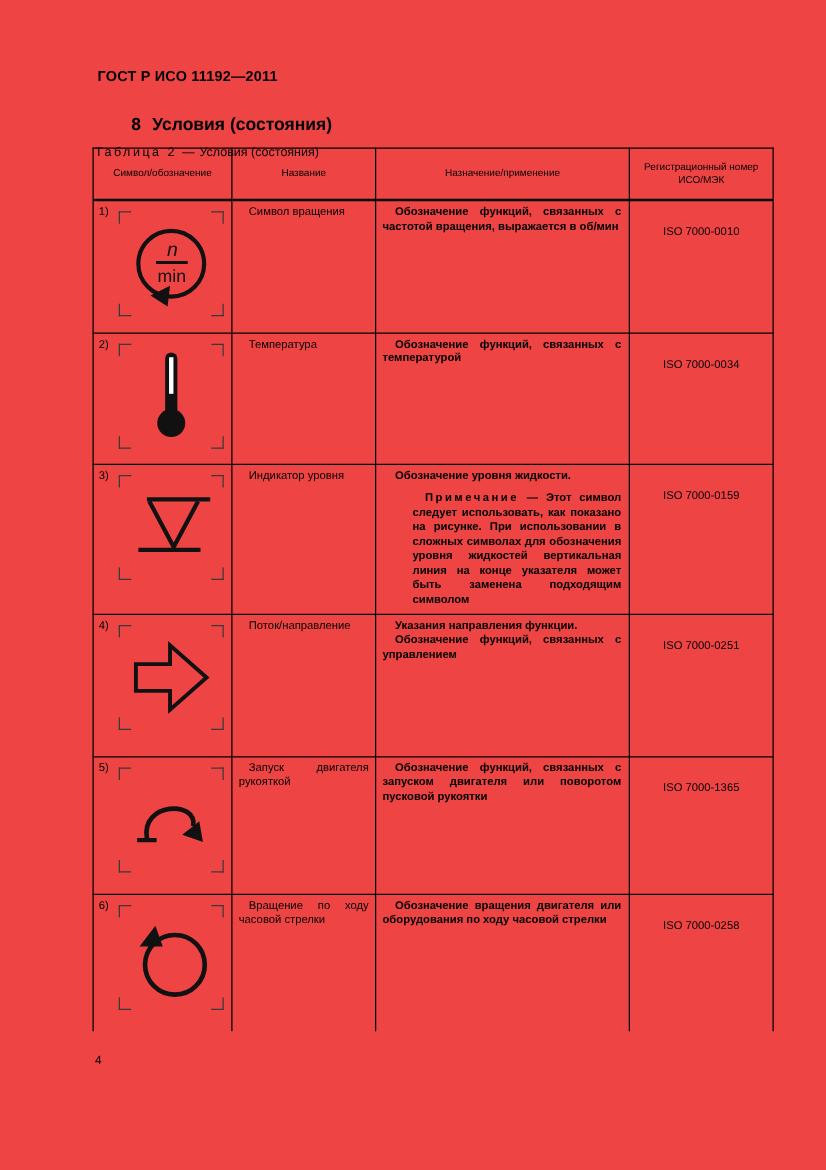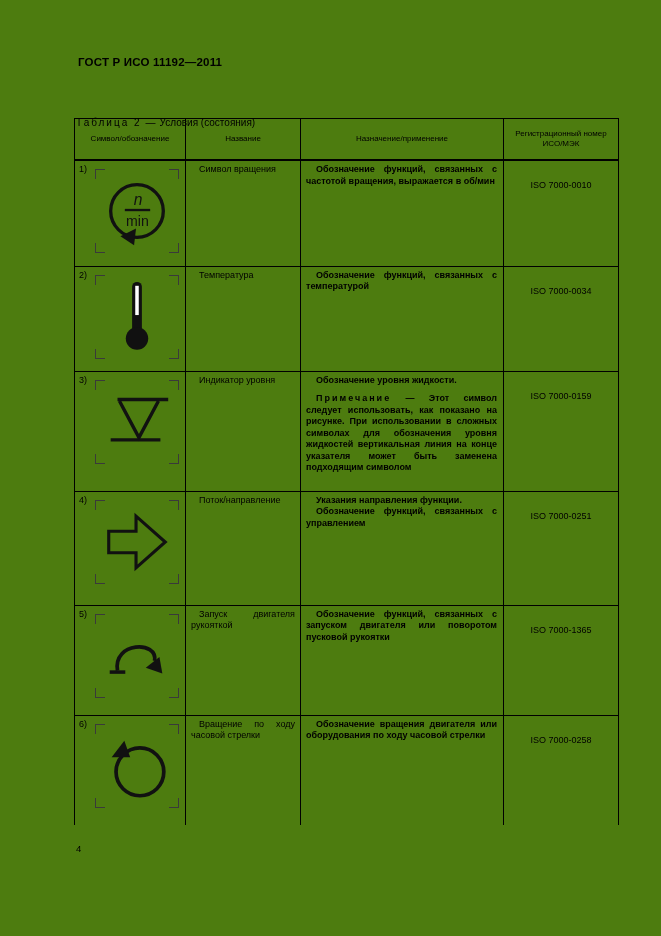--- a/index.html
+++ b/index.html
@@ -1,17 +1,17 @@
 <!DOCTYPE html>
 <html><head>
 <meta charset="utf-8">
 <style>
   html,body{margin:0;padding:0;background:#fff;}
   body{width:661px;height:936px;font-family:"Liberation Sans",sans-serif;color:#000;overflow:hidden;}
-  .page{position:relative;width:661px;height:936px;background:#4d7c0f;}
+  .page{position:relative;width:661px;height:936px;background:#ef4444;}
 
   .doc-header{position:absolute;left:78px;top:56px;font-size:11.5px;font-weight:bold;letter-spacing:.2px;}
   .section-heading{position:absolute;left:105px;top:91px;font-size:14px;font-weight:bold;}
   .section-heading .num{margin-right:9px;}
   .caption{position:absolute;left:76px;top:117px;font-size:10px;}
   .caption .spaced{letter-spacing:2px;margin-right:4px;}
   .caption .dash{margin-right:4px;}
 
   table.symtab{position:absolute;left:74px;top:118px;width:544px;border-collapse:collapse;table-layout:fixed;}
   .symtab th,.symtab td{border:1px solid #000;vertical-align:top;}
@@ -29,33 +29,36 @@
   .corner.tr{right:0;top:0;border-top:1.5px solid #3a3a3a;border-right:1.5px solid #3a3a3a;}
   .corner.bl{left:0;bottom:0;border-bottom:1.5px solid #3a3a3a;border-left:1.5px solid #3a3a3a;}
   .corner.br{right:0;bottom:0;border-bottom:1.5px solid #3a3a3a;border-right:1.5px solid #3a3a3a;}
   .symframe svg{position:absolute;left:3px;top:3px;}
   .symtext{font-family:"Liberation Sans",sans-serif;fill:#111;}
 
   td.namecell{padding:3px 5px;}
   td.namecell p{margin:0;text-indent:8px;text-align:justify;}
   td.desccell{padding:3px 6px 3px 5px;}
   td.desccell p{margin:0;text-indent:10px;text-align:justify;font-weight:bold;}
-  td.desccell p.note{margin-top:7px;}
+  td.desccell p.note{margin-top:7px;margin-left:24px;}
   .note-label{letter-spacing:2px;}
   td.regcell{padding:19px 4px;text-align:center;font-size:9px;}
 
   .page-number{position:absolute;left:76px;top:843px;font-size:9.5px;}
 </style>
 </head>
 <body>
 
 <div class="page">
 
   <div class="doc-header">ГОСТ Р ИСО 11192—2011</div>
 
+  <div class="section-heading">
+    <span class="num">8</span><span>Условия (состояния)</span>
+  </div>
 
   <div class="caption">
     <span class="spaced">Таблица 2</span><span class="dash">—</span><span>Условия (состояния)</span>
   </div>
 
   <table class="symtab">
     <colgroup>
         <col style="width:111px">
         <col style="width:115px">
         <col style="width:203px">

